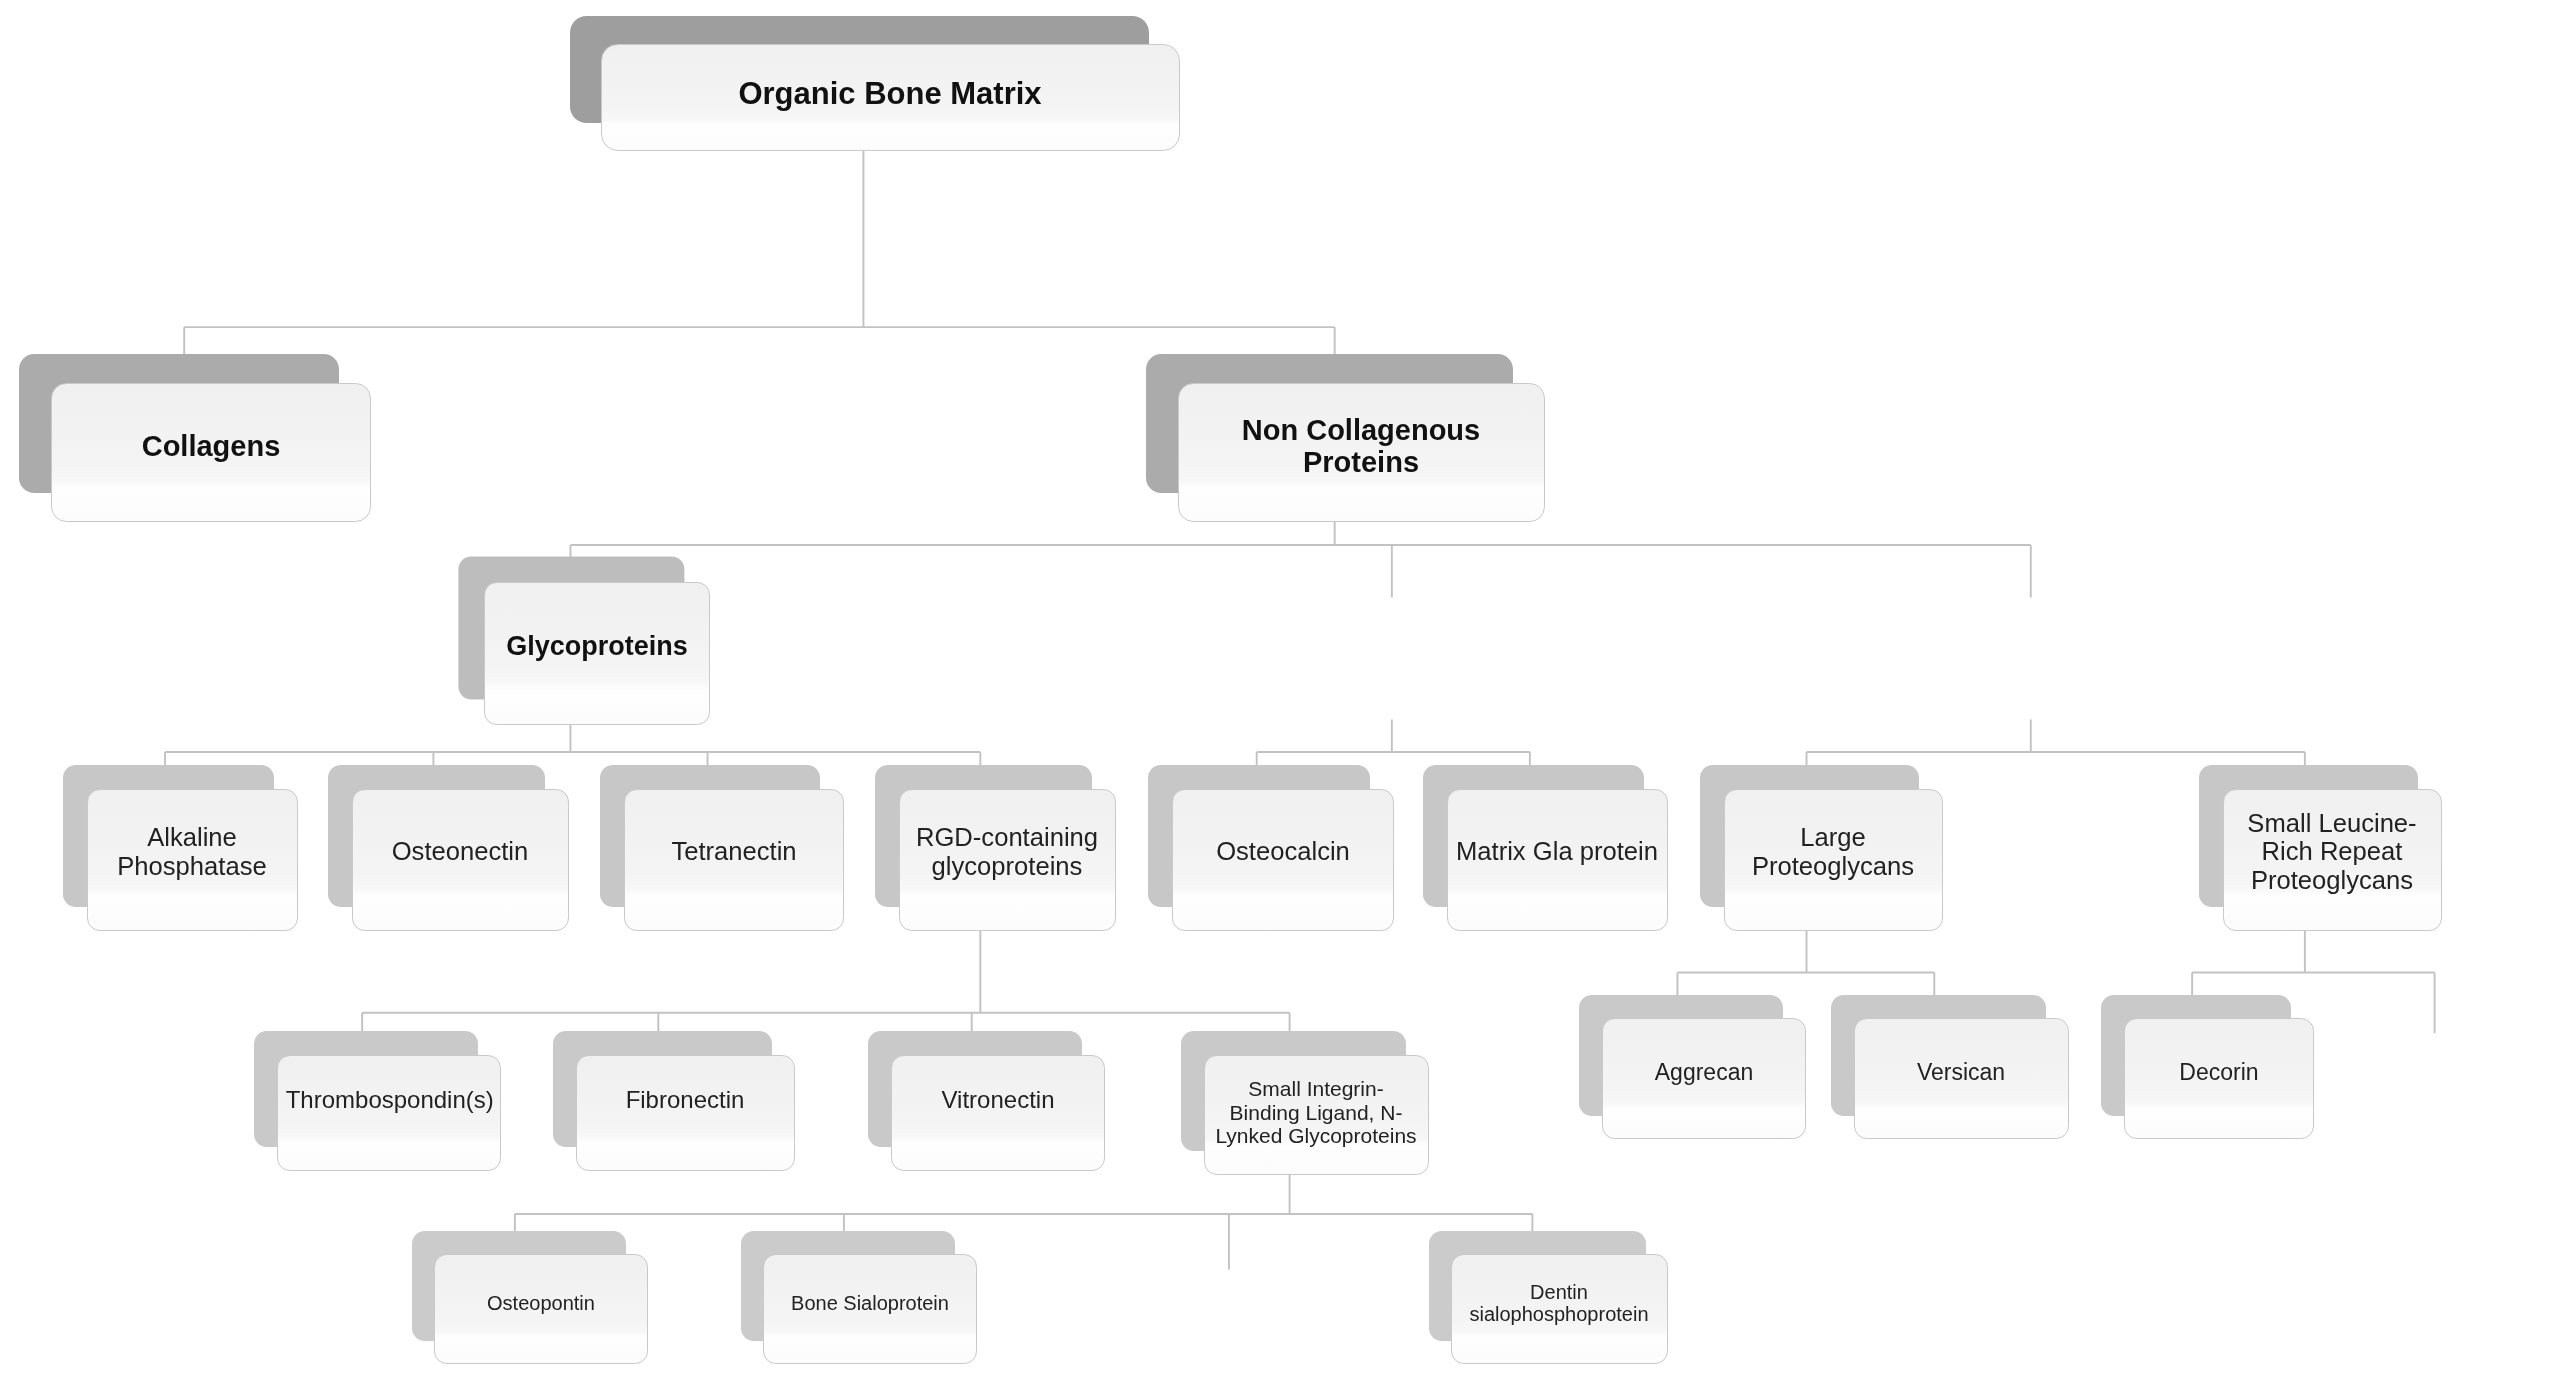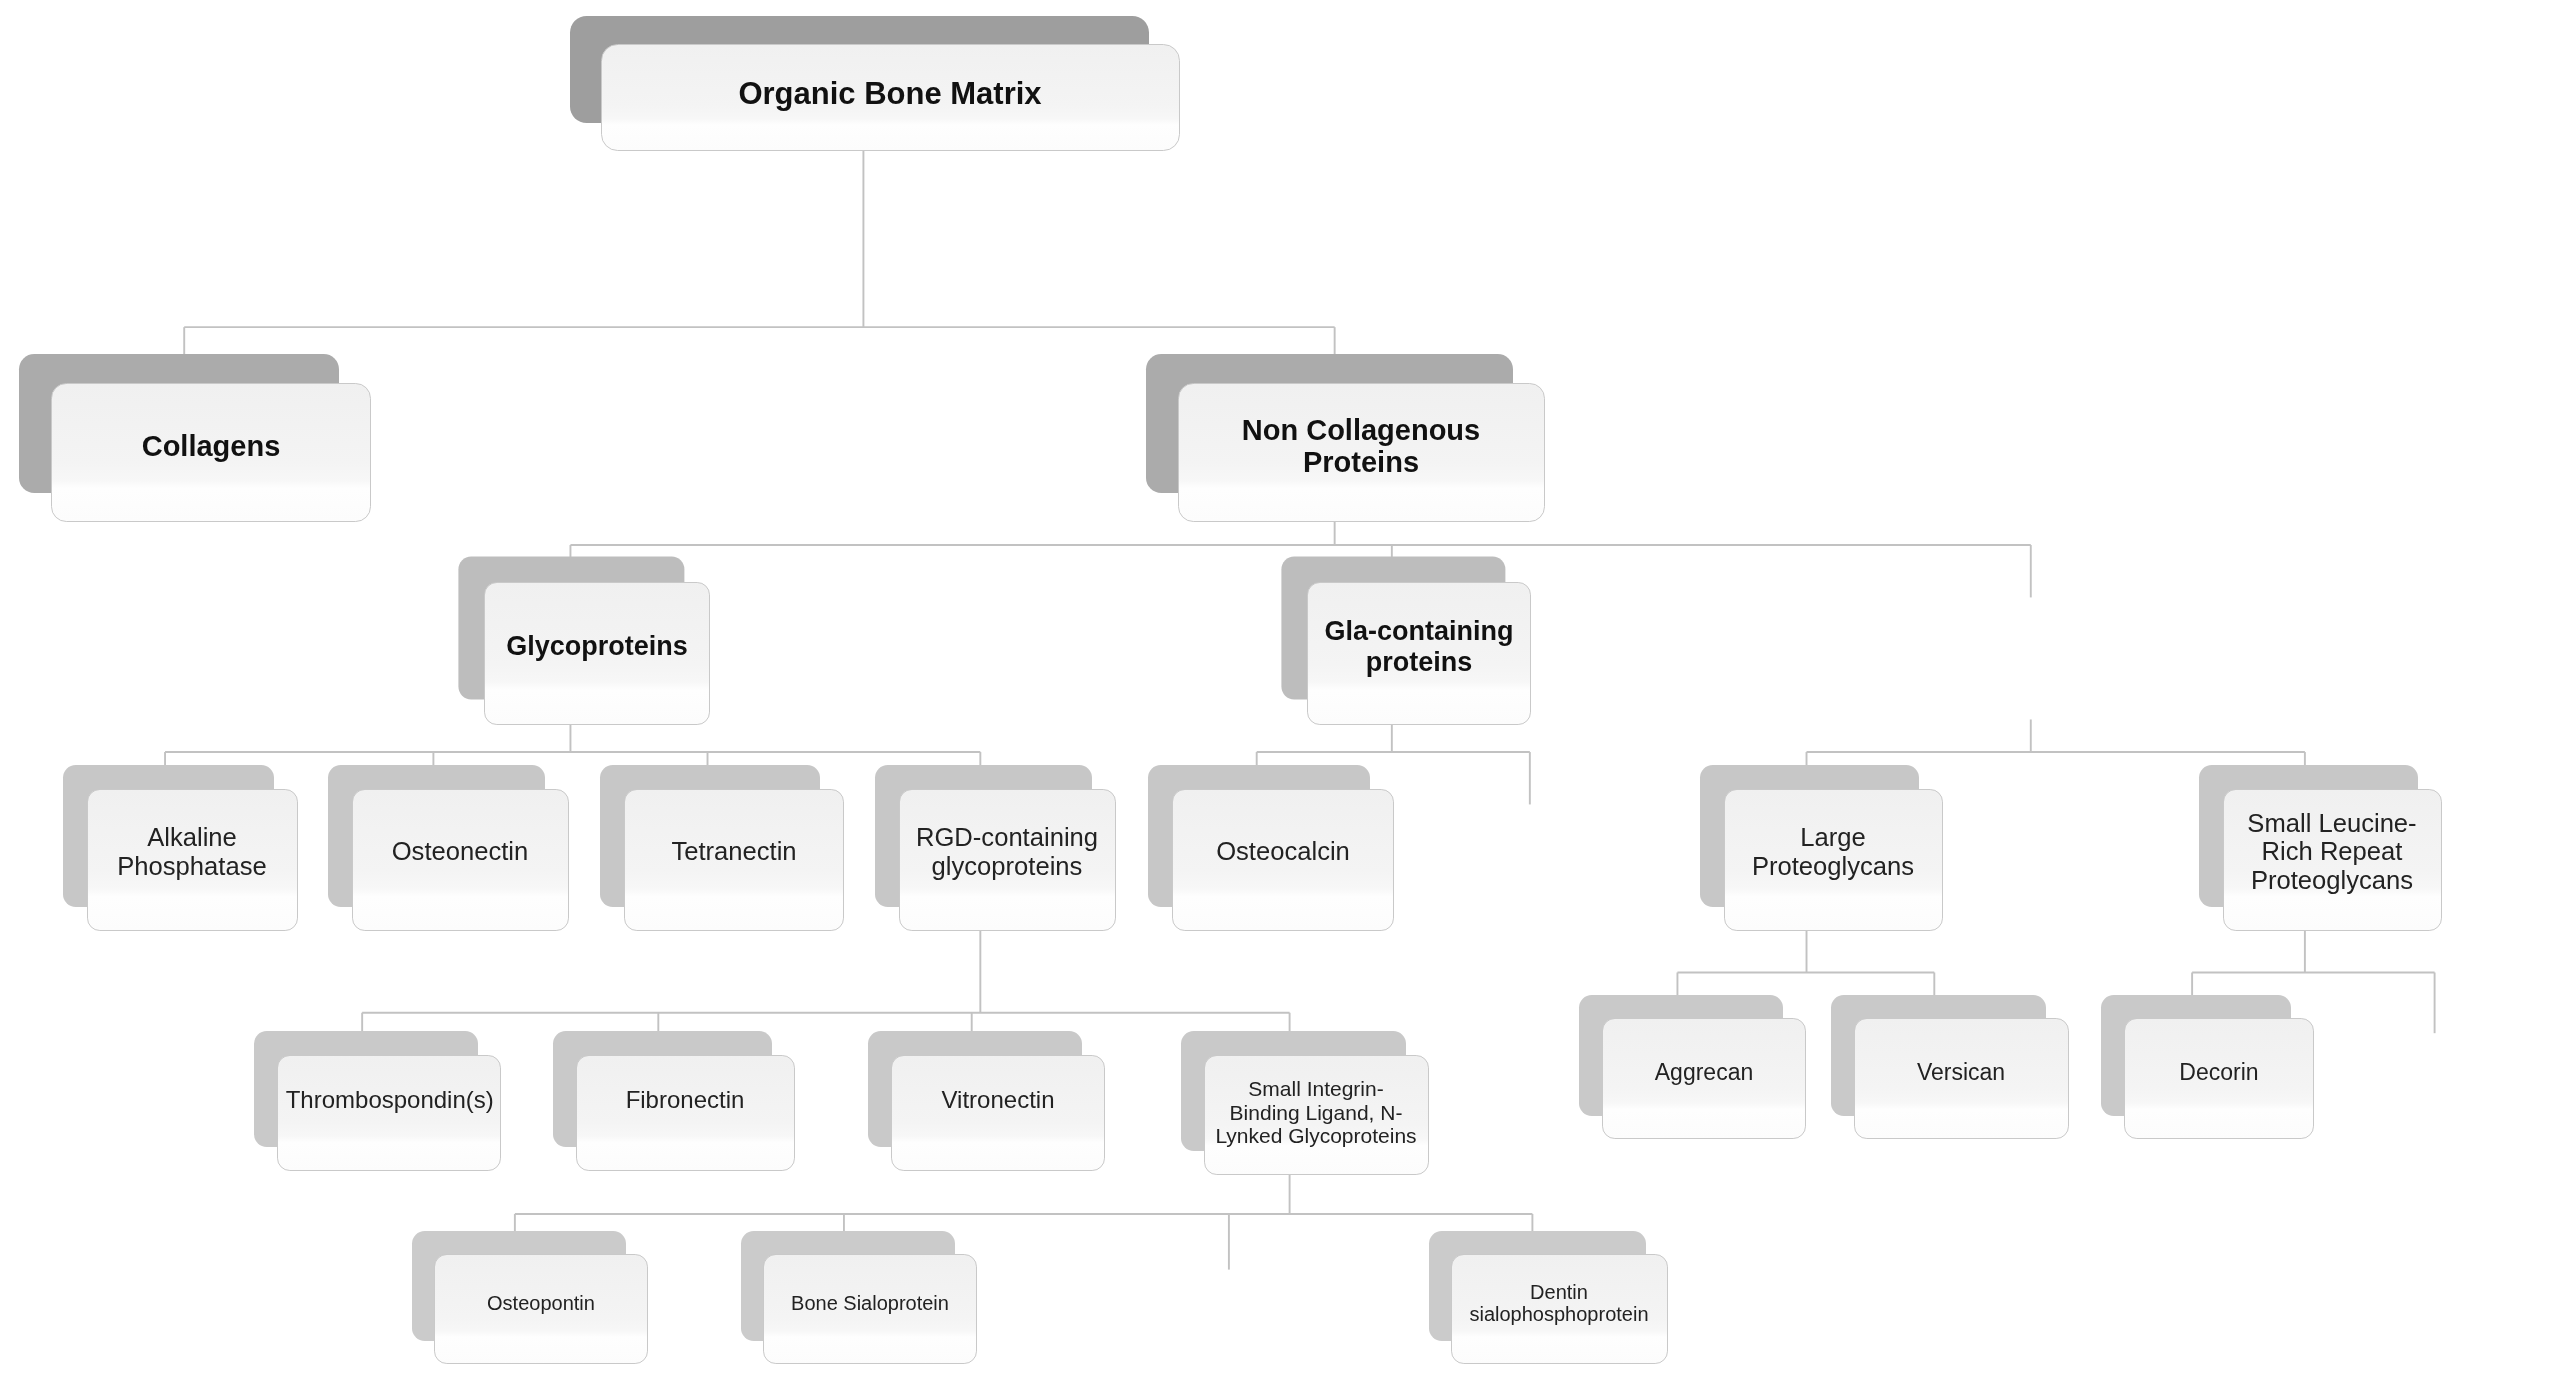--- a/index.html
+++ b/index.html
@@ -124,26 +124,20 @@
         <span class="lbl">Non Collagenous Proteins</span>
       </div>
   </div>
 
   <div class="node lvl3" style="--cx:597px;--ty:582px;--w:226px;--h:143px;">
     <div class="shadow"></div>
     <div class="card">
         <span class="lbl">Glycoproteins</span>
       </div>
   </div>
-  <div class="node lvl3" style="--cx:1419px;--ty:582px;--w:224px;--h:143px;">
-    <div class="shadow"></div>
-    <div class="card">
-        <span class="lbl">Gla-containing proteins</span>
-      </div>
-  </div>
 
   <div class="node lvl4" style="--cx:192px;--ty:789px;--w:211px;--h:142px;">
     <div class="shadow"></div>
     <div class="card">
         <span class="lbl">Alkaline Phosphatase</span>
       </div>
   </div>
   <div class="node lvl4" style="--cx:460px;--ty:789px;--w:217px;--h:142px;">
     <div class="shadow"></div>
     <div class="card">
@@ -161,20 +155,26 @@
     <div class="card">
         <span class="lbl">RGD-containing glycoproteins</span>
       </div>
   </div>
   <div class="node lvl4" style="--cx:1283px;--ty:789px;--w:222px;--h:142px;">
     <div class="shadow"></div>
     <div class="card">
         <span class="lbl">Osteocalcin</span>
       </div>
   </div>
+  <div class="node lvl4" style="--cx:1557px;--ty:789px;--w:221px;--h:142px;">
+    <div class="shadow"></div>
+    <div class="card">
+        <span class="lbl">Matrix Gla protein</span>
+      </div>
+  </div>
   <div class="node lvl4" style="--cx:1833px;--ty:789px;--w:219px;--h:142px;">
     <div class="shadow"></div>
     <div class="card">
         <span class="lbl">Large Proteoglycans</span>
       </div>
   </div>
   <div class="node lvl4" style="--cx:2332px;--ty:789px;--w:219px;--h:142px;">
     <div class="shadow"></div>
     <div class="card">
         <span class="lbl">Small Leucine-Rich Repeat Proteoglycans</span>

